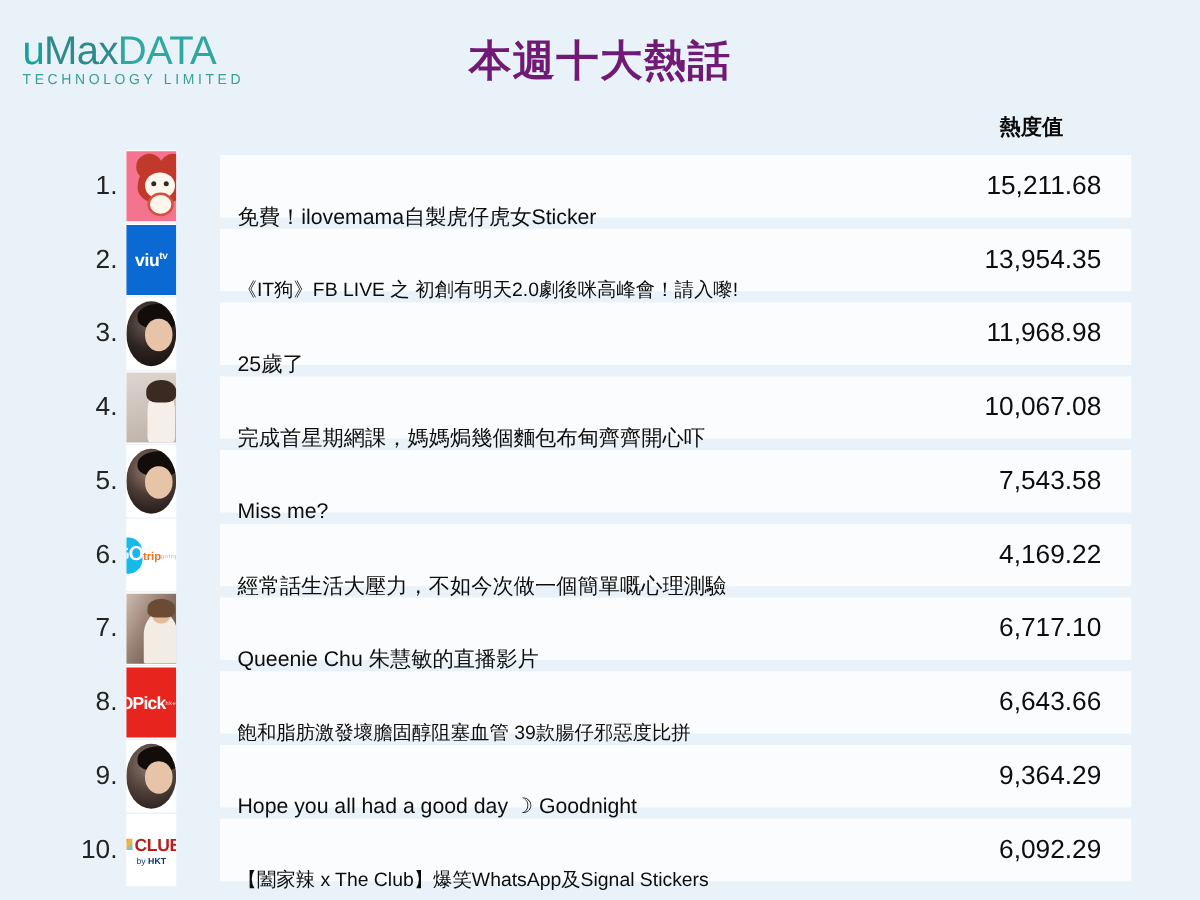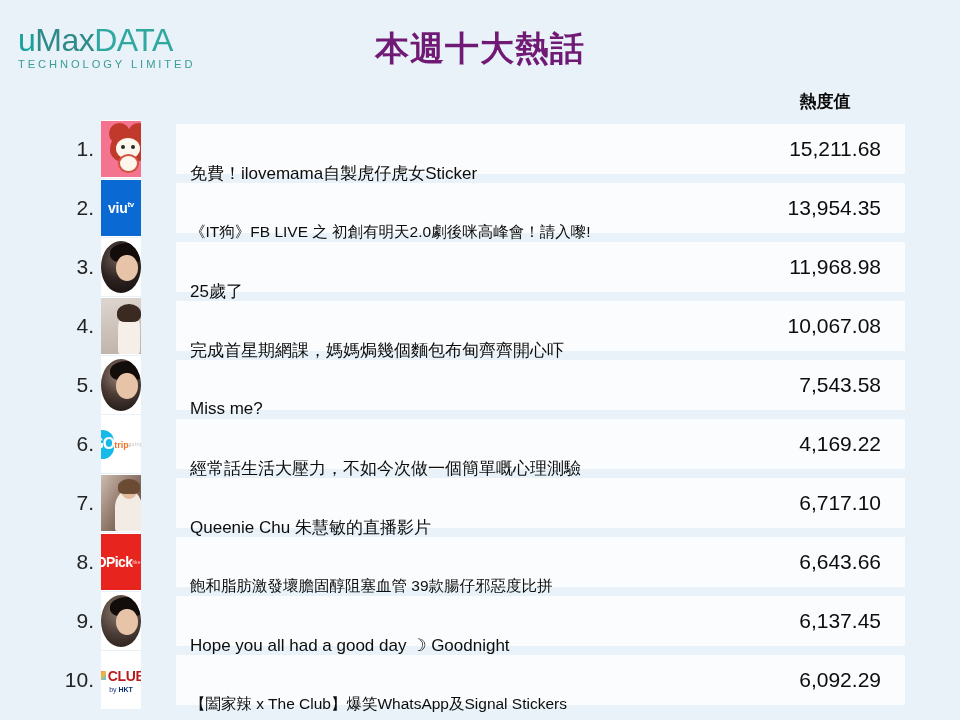--- a/index.html
+++ b/index.html
@@ -383,21 +383,21 @@
     <div class="thumb">
       <div class="tb tb-portrait">
         <div class="circ dark3">
             <div class="hair"></div>
             <div class="face"></div>
           </div>
       </div>
     </div>
     <div class="strip">
       <div class="title-cell">Hope you all had a good day ☽ Goodnight</div>
-      <div class="value-cell">6,137.45</div>
+      <div class="value-cell">9,364.29</div>
     </div>
   </div>
 
   <div class="row tight">
     <div class="rank">10.</div>
     <div class="thumb">
       <div class="tb tb-club">
         <div class="row1">
             <span class="sq"></span>
             <span class="w">CLUB</span>

